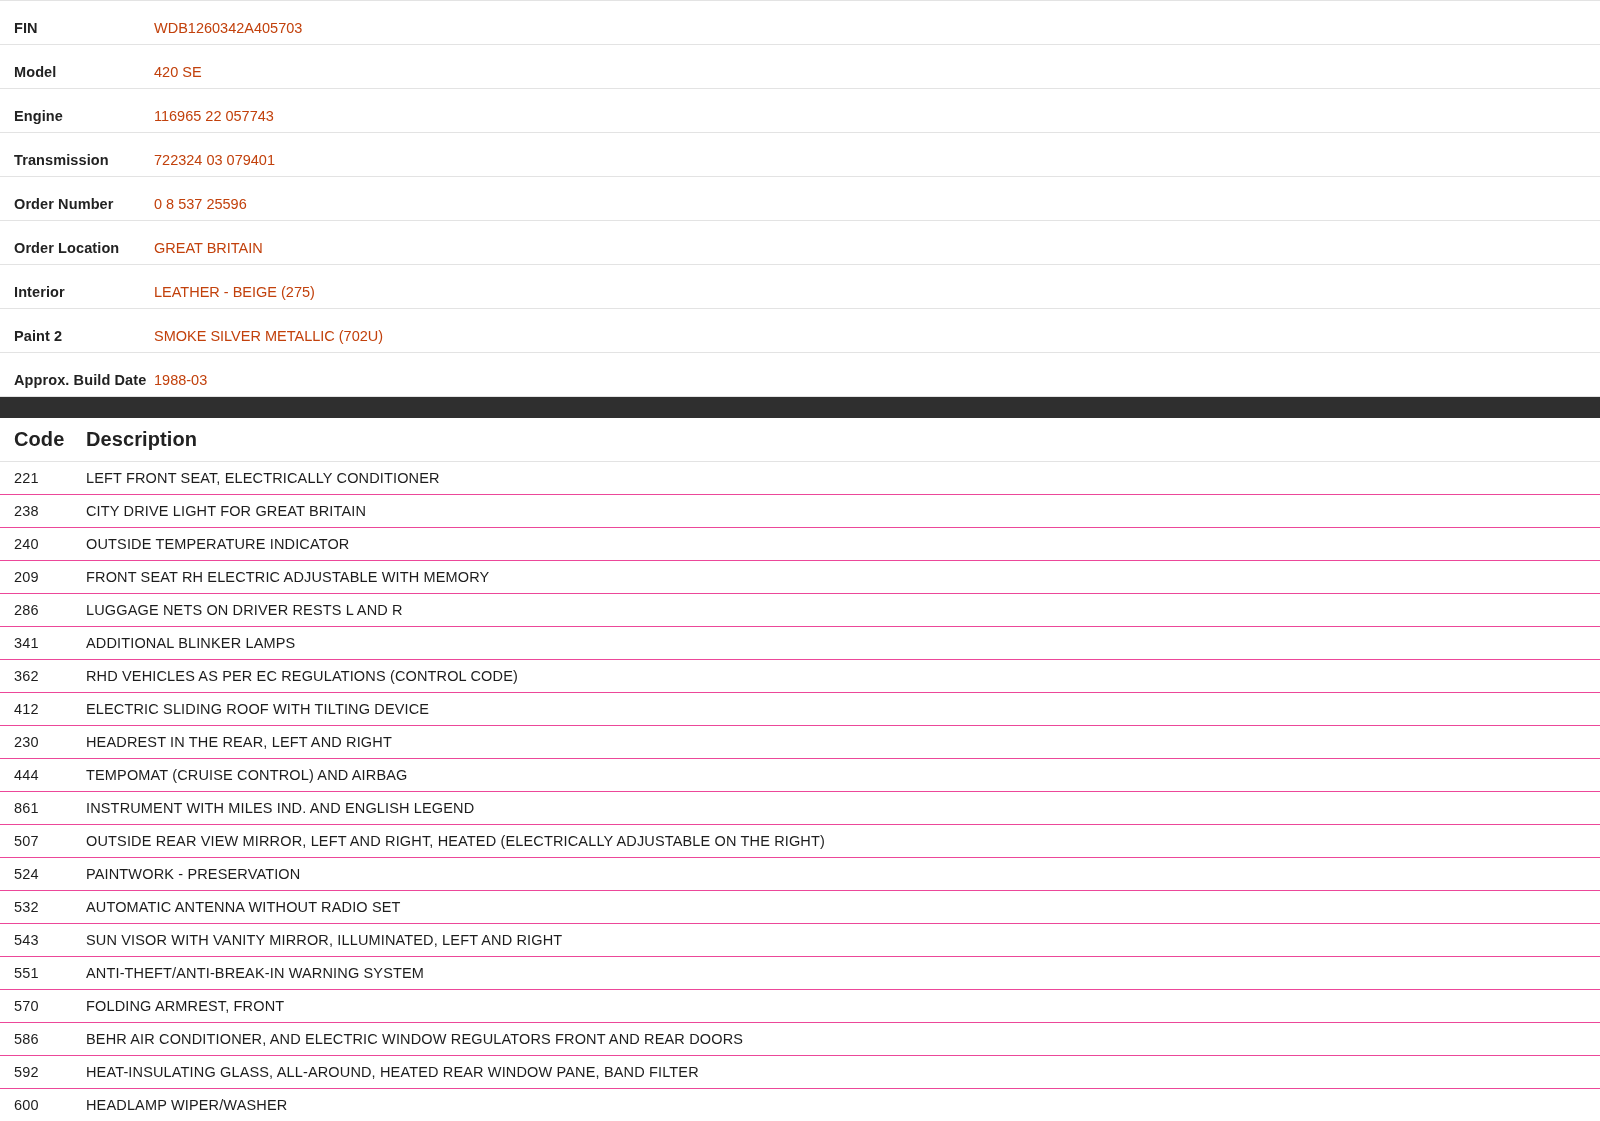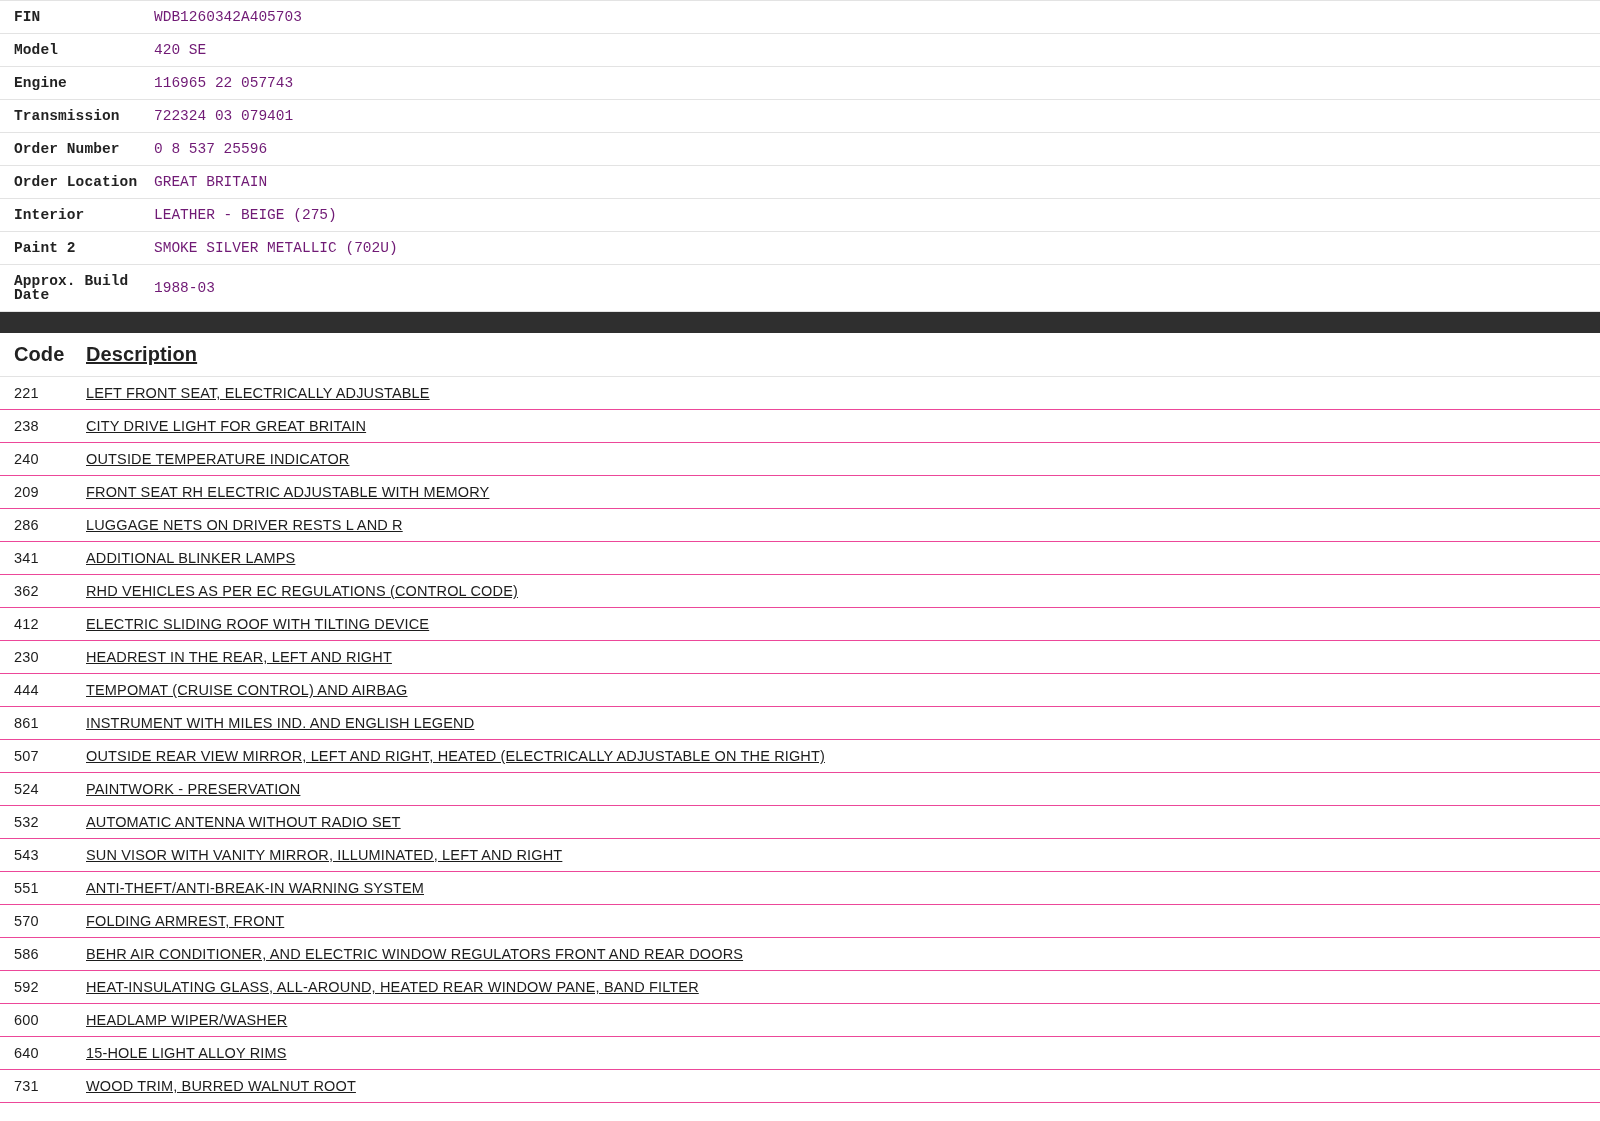--- a/index.html
+++ b/index.html
@@ -25,36 +25,35 @@
     border-collapse: collapse;
     table-layout: fixed;
   }
   .spec-table tr {
     border-bottom: 1px solid #e3e3e3;
   }
   .spec-table tr:first-child {
     border-top: 1px solid #e3e3e3;
   }
   .spec-table td {
-    padding: 9px 0 9px 0;
+    padding: 20px 0 9px 0;
     font-size: 14.5px;
     line-height: 14px;
     vertical-align: middle;
     height: 13px;
-    font-family: Liberation Mono, monospace;
   }
   .spec-label {
     width: 138px;
     padding-left: 14px !important;
     font-weight: bold;
     color: #222222;
     letter-spacing: 0.1px;
   }
   .spec-value {
-    color: #701a75;
+    color: #c2410c;
     padding-left: 2px !important;
   }
 
   
   .divider-bar {
     width: 100%;
     height: 21px;
     background: #2f2f2f;
   }
 
@@ -74,21 +73,20 @@
     letter-spacing: 0.1px;
   }
   .codes-table th.col-code,
   .codes-table td.col-code {
     width: 58px;
     padding-left: 14px;
   }
   .codes-table th.col-desc,
   .codes-table td.col-desc {
     padding-left: 14px;
-    text-decoration: underline;
   }
   .codes-table td {
     font-size: 14.5px;
     line-height: 14px;
     padding: 9px 0 9px 0;
     color: #1d1d1d;
     vertical-align: middle;
   }
   .codes-table tbody tr {
     border-bottom: 1px solid #ec4899;
@@ -152,21 +150,21 @@
   <table class="codes-table">
     <thead>
       <tr>
         <th class="col-code">Code</th>
         <th class="col-desc">Description</th>
       </tr>
     </thead>
     <tbody>
         <tr>
           <td class="col-code">221</td>
-          <td class="col-desc">LEFT FRONT SEAT, ELECTRICALLY ADJUSTABLE</td>
+          <td class="col-desc">LEFT FRONT SEAT, ELECTRICALLY CONDITIONER</td>
         </tr>
         <tr>
           <td class="col-code">238</td>
           <td class="col-desc">CITY DRIVE LIGHT FOR GREAT BRITAIN</td>
         </tr>
         <tr>
           <td class="col-code">240</td>
           <td class="col-desc">OUTSIDE TEMPERATURE INDICATOR</td>
         </tr>
         <tr>

